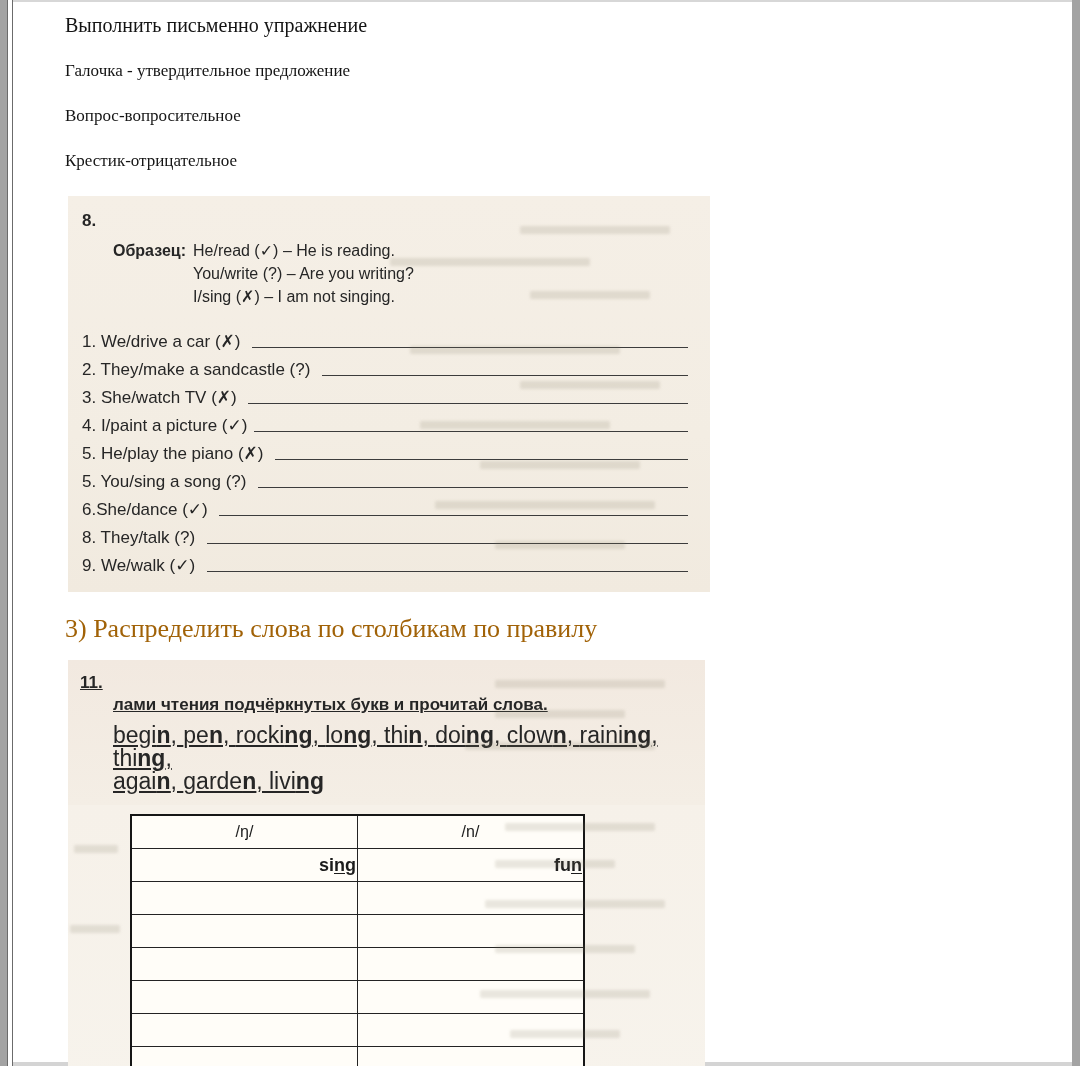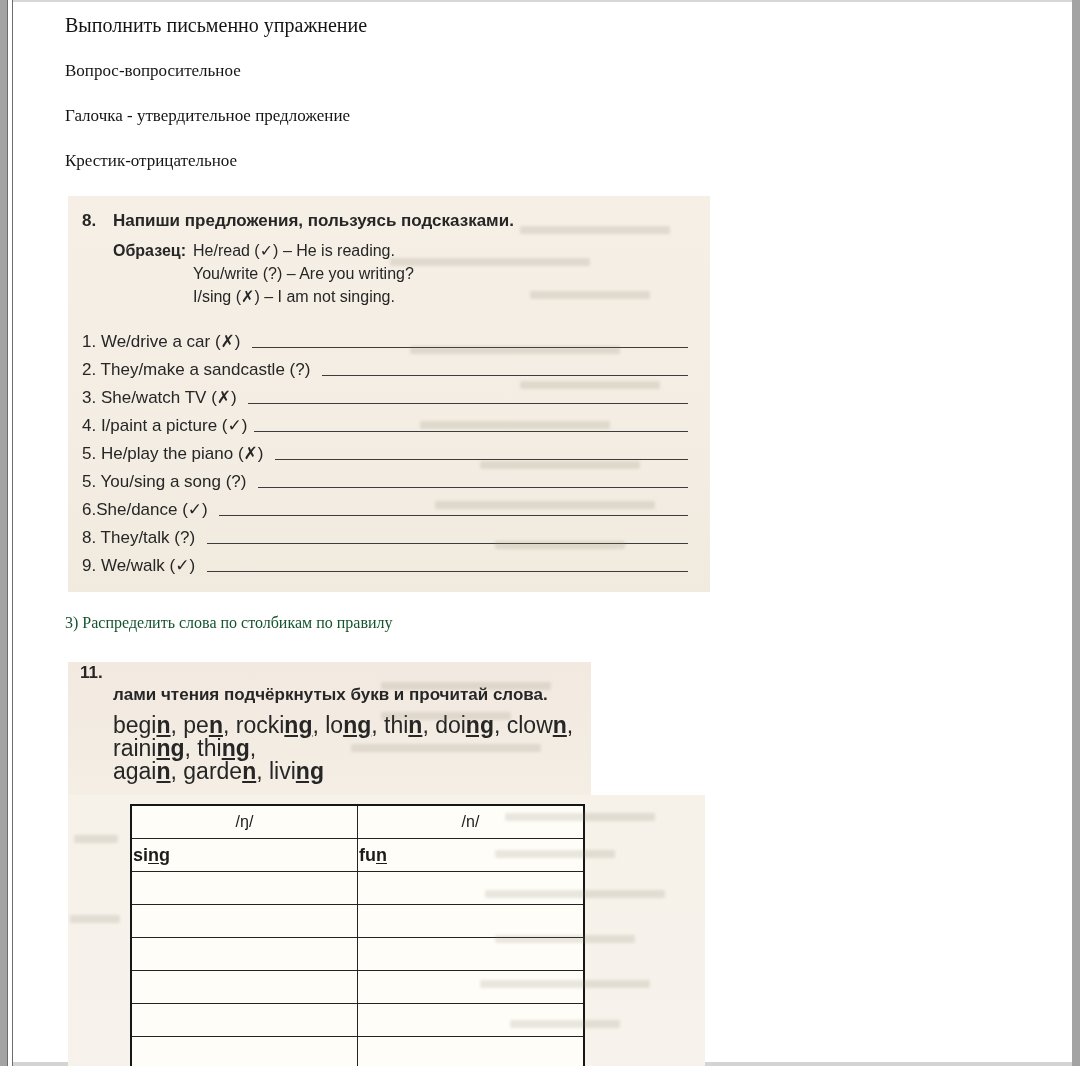--- a/index.html
+++ b/index.html
@@ -31,77 +31,76 @@
   .ex-header{display:flex;font-weight:bold;font-size:17px;line-height:22px;}
   .ex-num{flex:0 0 31px;}
   .sample-row{display:flex;margin:7px 0 0 31px;font-size:16px;line-height:23px;}
   .sample-label{flex:0 0 80px;font-weight:bold;}
   .sample-answer{}
   .items{margin-top:16px;font-size:17px;}
   .item{display:flex;align-items:flex-end;height:28px;}
   .item-text{white-space:pre;margin-top:20px;}
   .blank{flex:1;border-bottom:1.5px solid #3c3c3c;margin:0 2px 4px 7px;}
 
-  .section-heading{font-size:16px;font-weight:normal;margin:22px 0 30px 52px;
-    font-family:"Liberation Serif",serif;color:#14532d;}
-
-  .scan2{width:523px;padding:0 14px 12px 12px;
-    background:linear-gradient(180deg,#f2e9e0 0%,#f4eee5 100%);}
+  .section-heading{font-size:26px;font-weight:normal;margin:22px 0 16px 52px;
+    font-family:"Liberation Serif",serif;color:#a16207;}
+
+  .scan2{width:637px;padding:12px 14px 12px 12px;
+    background:linear-gradient(180deg,#f2e9e0 0%,#f4eee5 100%);text-decoration:underline;}
   .ex11-header{display:flex;font-weight:bold;font-size:17px;line-height:22px;}
   .ex11-num{flex:0 0 33px;}
   .words{margin:8px 0 0 33px;font-size:23px;line-height:23px;}
   .uln{font-weight:bold;text-decoration:underline;text-underline-offset:2px;}
 
   .table-area{box-sizing:border-box;position:relative;margin-left:55px;width:637px;height:292px;
     padding-top:9px;background:linear-gradient(180deg,#f6f1e9 0%,#f7f3ec 100%);
     font-family:"Liberation Sans",sans-serif;color:#1c1c1c;}
   table.sorting-table{border-collapse:collapse;margin-left:62px;background:#fffdf8;
     border:2px solid #161616;}
   table.sorting-table th, table.sorting-table td{border:1px solid #232323;width:223px;}
   table.sorting-table th{height:30px;font-size:16px;font-weight:400;text-align:center;}
-  .example-cell{height:34px;text-align:left;font-weight:bold;font-size:18px;}
+  .example-cell{height:34px;text-align:right;font-weight:bold;font-size:18px;}
   table.sorting-table td{height:30px;}
 
   
   .bb{position:absolute;background:rgba(125,118,96,0.17);filter:blur(1.5px);
     border-radius:2px;pointer-events:none;}
 </style>
 </head>
 <body>
 
 <div class="frame">
   <div class="gutter-left"></div>
   <div class="double-line"></div>
   <div class="gutter-right"></div>
   <div class="top-strip"></div>
   <div class="bottom-strip"></div>
 
   <div class="content">
 
     <div class="intro">
       <p class="intro-main">Выполнить письменно упражнение</p>
+      <p class="intro-sub">Галочка - утвердительное предложение</p>
       <p class="intro-sub">Вопрос-вопросительное</p>
-      <p class="intro-sub">Галочка - утвердительное предложение</p>
       <p class="intro-sub">Крестик-отрицательное</p>
     </div>
 
     <div class="scan scan1">
       <div class="bb" style="right:40px;top:30px;width:150px;height:8px"></div>
       <div class="bb" style="right:120px;top:62px;width:200px;height:8px"></div>
       <div class="bb" style="right:60px;top:95px;width:120px;height:8px"></div>
       <div class="bb" style="right:90px;top:150px;width:210px;height:8px"></div>
       <div class="bb" style="right:50px;top:185px;width:140px;height:8px"></div>
       <div class="bb" style="right:100px;top:225px;width:190px;height:8px"></div>
       <div class="bb" style="right:70px;top:265px;width:160px;height:8px"></div>
       <div class="bb" style="right:55px;top:305px;width:220px;height:8px"></div>
       <div class="bb" style="right:85px;top:345px;width:130px;height:8px"></div>
 
       <div class="ex-header">
         <span class="ex-num">8.</span>
-        <span class="ex-title">Напиши предложения, пользуясь подсказками.</span>
       </div>
 
       <div class="sample-row">
         <span class="sample-label">Образец:</span>
         <div class="samples">
           <div class="sample-line"><span>He/read (✓) – </span><span class="sample-answer">He is reading.</span></div>
           <div class="sample-line"><span>You/write (?) – </span><span class="sample-answer">Are you writing?</span></div>
           <div class="sample-line"><span>I/sing (✗) – </span><span class="sample-answer">I am not singing.</span></div>
         </div>
       </div>

